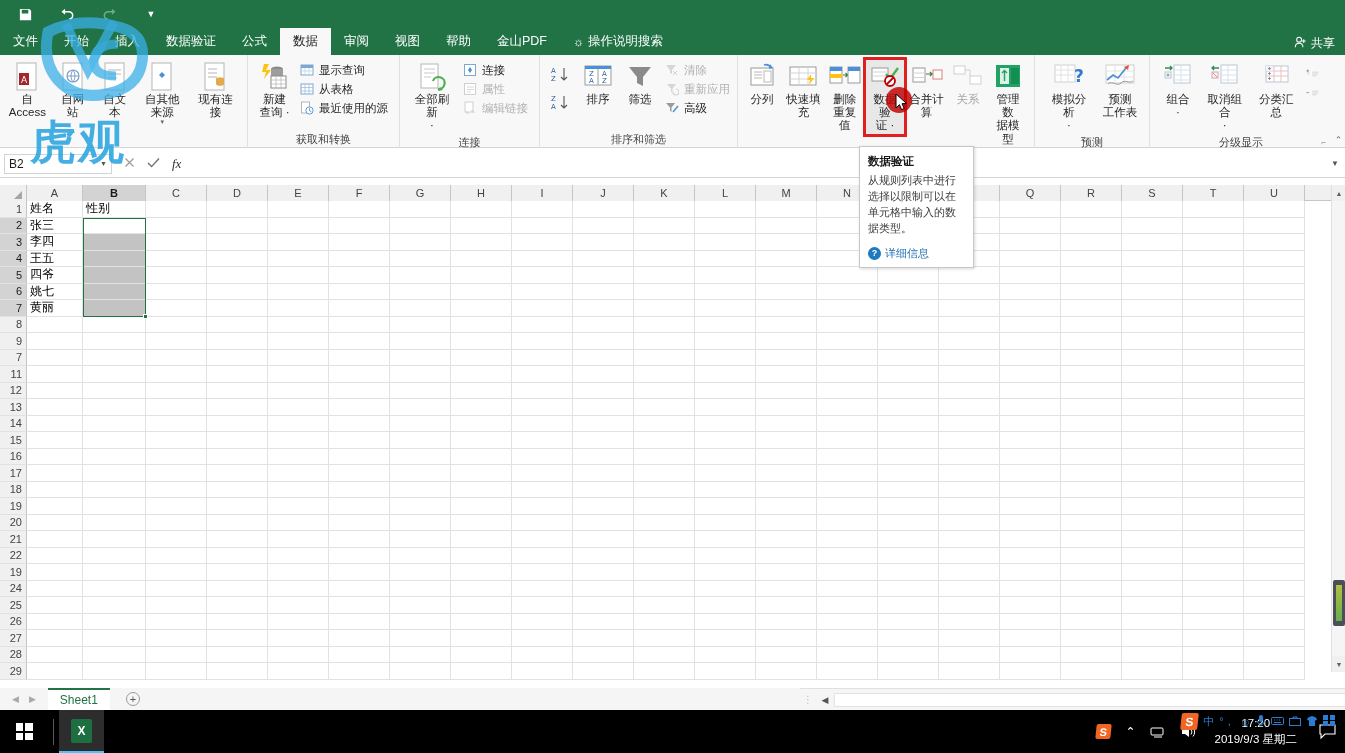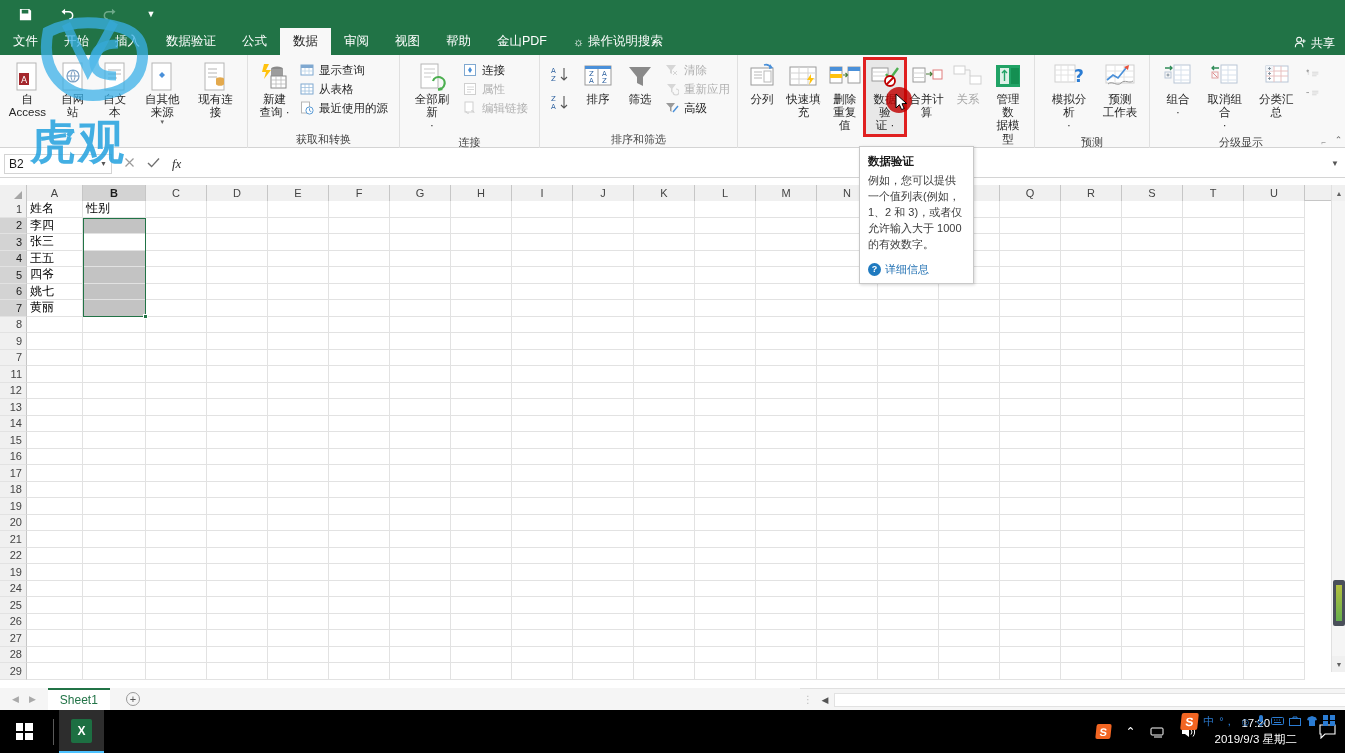--- a/index.html
+++ b/index.html
@@ -763,21 +763,21 @@
 
     <div style="flex:1"></div>
     <div style="width:22px;display:flex;align-items:flex-end;justify-content:center;padding-bottom:2px;">
       <span style="font-size:9px;color:#666;cursor:pointer">⌃</span>
     </div>
   </div>
 
   <div class="tooltip">
     <div class="tt-title">数据验证</div>
     <div class="tt-body">
-      <p>例如，您可以提供一个值列表(例如，1、2 和 3)，或者仅允许输入大于 1000 的有效数字。</p>
+      <p>从规则列表中进行选择以限制可以在单元格中输入的数据类型。</p>
     </div>
     <div class="tt-link">
       <span class="tt-q">?</span>
       <span>详细信息</span>
     </div>
   </div>
 
   <div class="fbar">
     <div class="namebox">
       <span>B2</span>
@@ -876,45 +876,45 @@
           <div class="cell" style="width: 61px;"></div>
           <div class="cell" style="width: 61px;"></div>
           <div class="cell" style="width: 61px;"></div>
           <div class="cell" style="width: 61px;"></div>
           <div class="cell" style="width: 61px;"></div>
           <div class="cell" style="width: 61px;"></div>
           <div class="cell" style="width: 61px;"></div>
           <div class="cell" style="width: 61px;"></div>
         </div>
         <div class="grow">
+          <div class="cell" style="width: 56px;">张三</div>
+          <div class="cell active-cell" style="width: 63px;"></div>
+          <div class="cell" style="width: 61px;"></div>
+          <div class="cell" style="width: 61px;"></div>
+          <div class="cell" style="width: 61px;"></div>
+          <div class="cell" style="width: 61px;"></div>
+          <div class="cell" style="width: 61px;"></div>
+          <div class="cell" style="width: 61px;"></div>
+          <div class="cell" style="width: 61px;"></div>
+          <div class="cell" style="width: 61px;"></div>
+          <div class="cell" style="width: 61px;"></div>
+          <div class="cell" style="width: 61px;"></div>
+          <div class="cell" style="width: 61px;"></div>
+          <div class="cell" style="width: 61px;"></div>
+          <div class="cell" style="width: 61px;"></div>
+          <div class="cell" style="width: 61px;"></div>
+          <div class="cell" style="width: 61px;"></div>
+          <div class="cell" style="width: 61px;"></div>
+          <div class="cell" style="width: 61px;"></div>
+          <div class="cell" style="width: 61px;"></div>
+          <div class="cell" style="width: 61px;"></div>
+        </div>
+        <div class="grow">
           <div class="cell" style="width: 56px;">李四</div>
           <div class="cell shaded" style="width: 63px;"></div>
-          <div class="cell" style="width: 61px;"></div>
-          <div class="cell" style="width: 61px;"></div>
-          <div class="cell" style="width: 61px;"></div>
-          <div class="cell" style="width: 61px;"></div>
-          <div class="cell" style="width: 61px;"></div>
-          <div class="cell" style="width: 61px;"></div>
-          <div class="cell" style="width: 61px;"></div>
-          <div class="cell" style="width: 61px;"></div>
-          <div class="cell" style="width: 61px;"></div>
-          <div class="cell" style="width: 61px;"></div>
-          <div class="cell" style="width: 61px;"></div>
-          <div class="cell" style="width: 61px;"></div>
-          <div class="cell" style="width: 61px;"></div>
-          <div class="cell" style="width: 61px;"></div>
-          <div class="cell" style="width: 61px;"></div>
-          <div class="cell" style="width: 61px;"></div>
-          <div class="cell" style="width: 61px;"></div>
-          <div class="cell" style="width: 61px;"></div>
-          <div class="cell" style="width: 61px;"></div>
-        </div>
-        <div class="grow">
-          <div class="cell" style="width: 56px;">张三</div>
-          <div class="cell active-cell" style="width: 63px;"></div>
           <div class="cell" style="width: 61px;"></div>
           <div class="cell" style="width: 61px;"></div>
           <div class="cell" style="width: 61px;"></div>
           <div class="cell" style="width: 61px;"></div>
           <div class="cell" style="width: 61px;"></div>
           <div class="cell" style="width: 61px;"></div>
           <div class="cell" style="width: 61px;"></div>
           <div class="cell" style="width: 61px;"></div>
           <div class="cell" style="width: 61px;"></div>
           <div class="cell" style="width: 61px;"></div>

